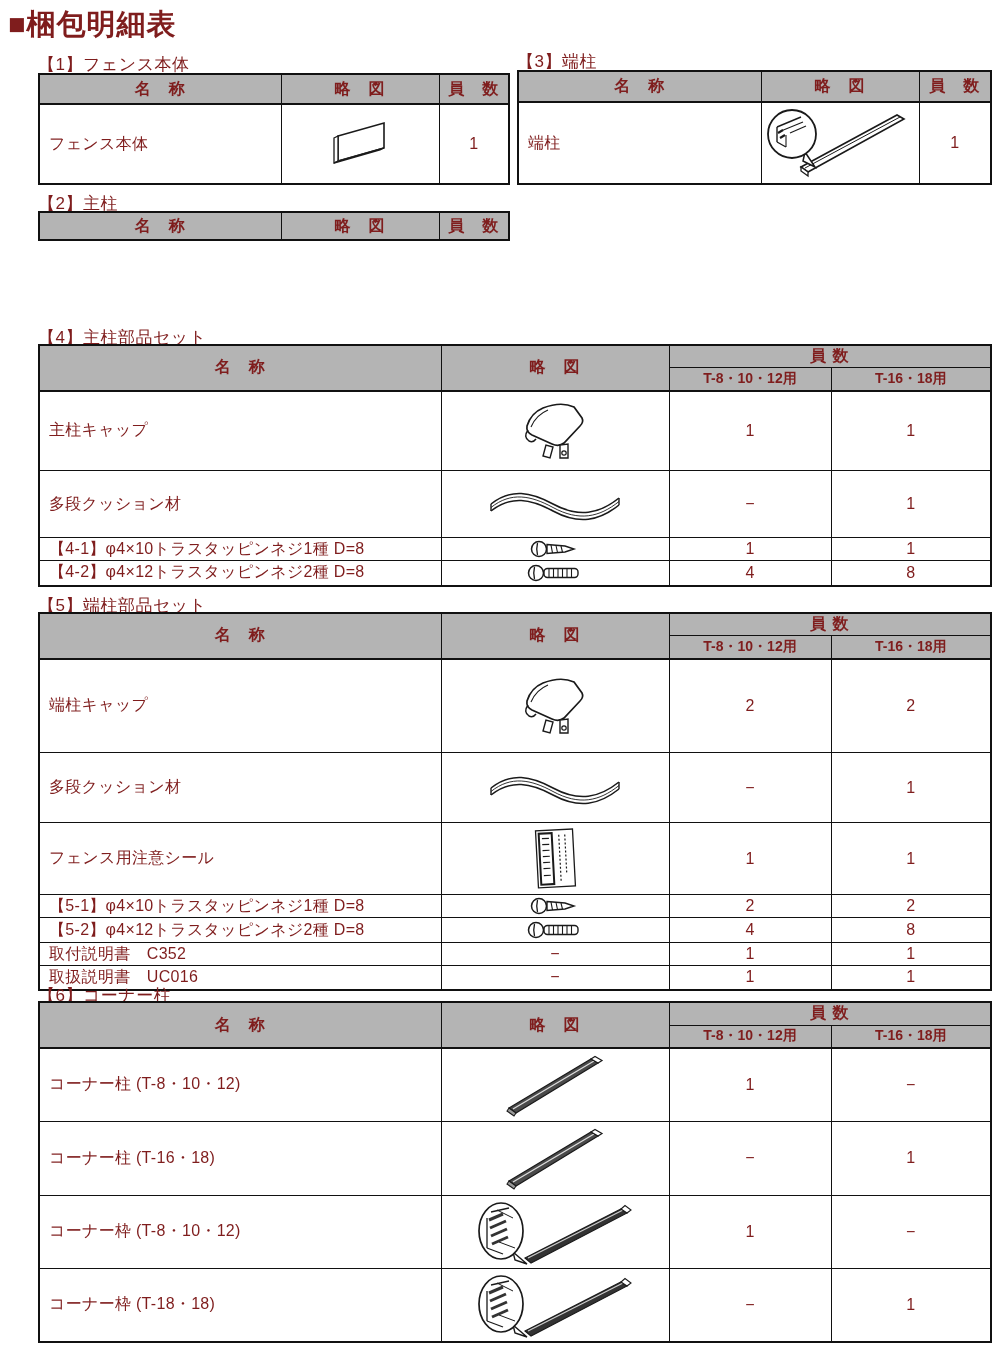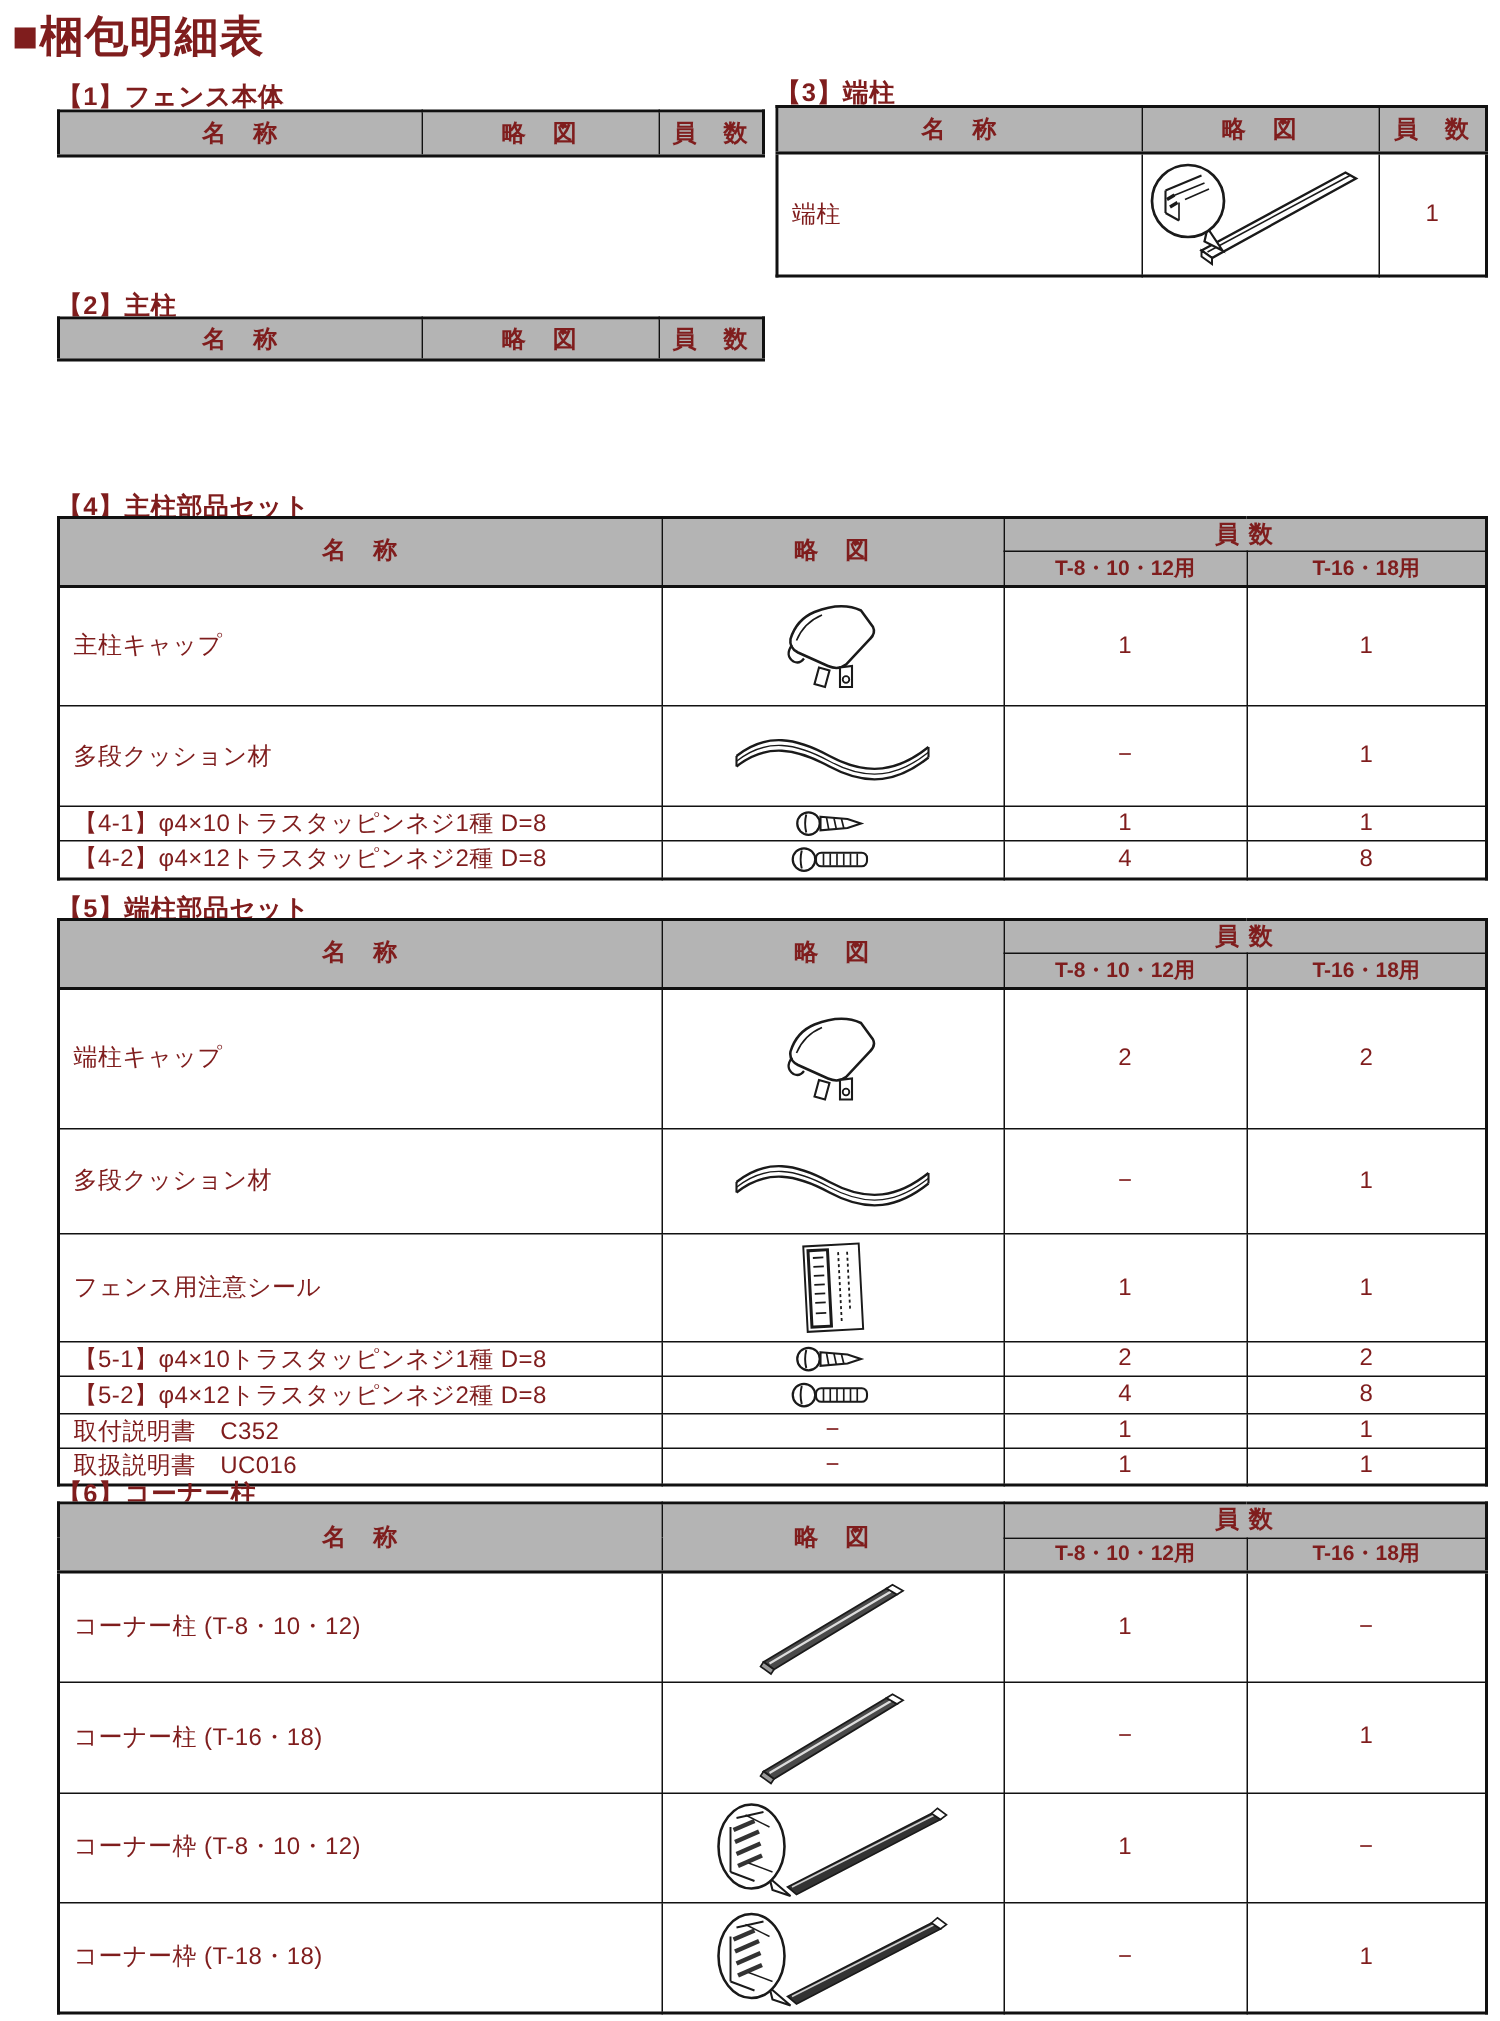--- a/index.html
+++ b/index.html
@@ -2,21 +2,21 @@
 <html><head>
 <meta charset="utf-8">
 <style>
   * { margin:0; padding:0; box-sizing:border-box; }
   body { background:#fff; }
   #page {
     position:relative; width:1000px; height:1347px; background:#fff;
     font-family:"Liberation Sans","DejaVu Sans",sans-serif; color:#7f1d1d;
   }
   .title { position:absolute; left:8px; top:5px; font-size:29px; font-weight:bold; letter-spacing:1px; }
-  .sec-label { position:absolute; font-size:17px; font-weight:700; letter-spacing:0.5px; }
+  .sec-label { position:absolute; font-size:17px; font-weight:400; letter-spacing:0.5px; }
   table { position:absolute; border-collapse:collapse; table-layout:fixed; background:#fff; border:2.5px solid #111; }
   th, td { border:1.5px solid #111; padding:0; overflow:hidden; font-size:16px; font-weight:normal; vertical-align:middle; }
   th { background:#b4b4b4; border-bottom:2.5px solid #111; font-weight:600; letter-spacing:1px; }
   th.grp { border-bottom:1.5px solid #111; }
   th.sub { font-size:14px; letter-spacing:0; }
   td.name { text-align:left; padding-left:9px; letter-spacing:0.3px; }
   td.fig, td.num { text-align:center; }
   td.fig svg { display:block; margin:0 auto; }
   .dashcell { font-size:16px; }
 </style>
@@ -124,20 +124,31 @@
         <col style="width:242px">
         <col style="width:158px">
         <col style="width:70px">
       </colgroup>
     <tbody>
         <tr style="height:30px">
       <th>名　称</th>
       <th>略　図</th>
       <th>員　数</th>
     </tr>
+    <tr style="height:80px">
+      <td class="name">フェンス本体</td>
+      <td class="fig">
+        <svg width="72" height="56" viewBox="0 0 72 56">
+          <polygon points="14,20 60,7 60,32 14,45" fill="#fff" stroke="#1a1a1a" stroke-width="1.6"></polygon>
+          <polygon points="10,22 14,20 14,45 10,47" fill="#fff" stroke="#1a1a1a" stroke-width="1.3"></polygon>
+          <polygon points="10,47 14,45 60,32 56,34" fill="#fff" stroke="#1a1a1a" stroke-width="1.3"></polygon>
+        </svg>
+      </td>
+      <td class="num">1</td>
+    </tr>
   </tbody>
     </table>
 
   <div class="sec-label" style="left:517px; top:50px;">【3】端柱</div>
   <table style="left:517px; top:70px; width:473px;">
     <colgroup>
         <col style="width:243px">
         <col style="width:158px">
         <col style="width:72px">
       </colgroup>

